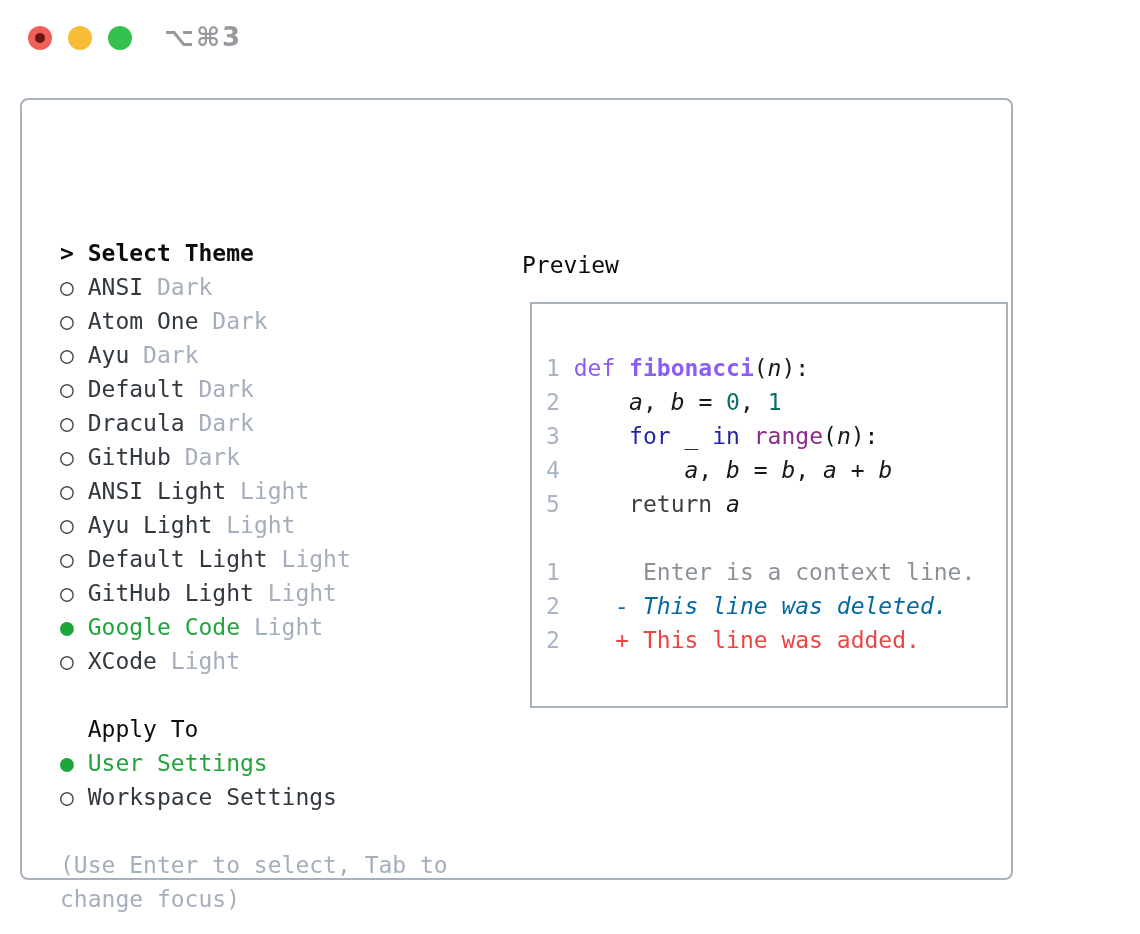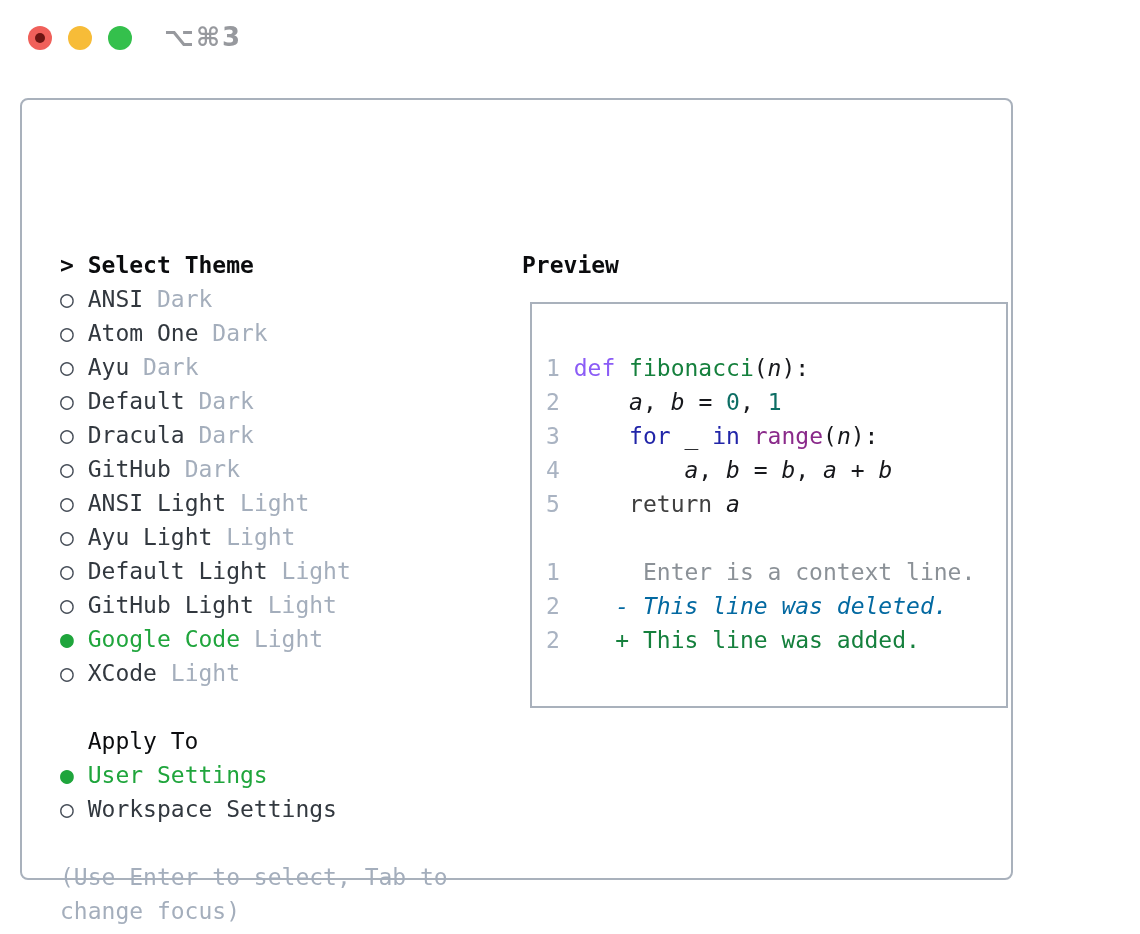--- a/index.html
+++ b/index.html
@@ -25,35 +25,35 @@
   }
   
   .panel {
     position:absolute; left:20px; top:98px; width:993px; height:782px;
     box-sizing:border-box; border:2px solid var(--border,#a9b1bc);
     border-radius:8px; background:#fff;
   }
   pre { margin:0; font-family:"DejaVu Sans Mono", monospace; }
   
   #leftcol {
-    position:absolute; left:38px; top:148px;
+    position:absolute; left:38px; top:136px;
     font-size:23px; line-height:34px; color:var(--item-name,#32383f);
   }
   .hdr { font-weight:bold; color:var(--header,#0b0c0e); }
   .hdr-plain { color:var(--header,#0b0c0e); }
   .marker { color:#4b525c; }
   .marker.sel { color:var(--selected-green,#1fa53c); }
   .sel-text { color:var(--selected-green,#1fa53c); }
   .tag { color:var(--muted,#a4aebc); }
   .help { color:var(--muted,#a4aebc); }
   
   .preview-label {
     position:absolute; left:500px; top:148px; line-height:34px;
     font-family:"DejaVu Sans Mono", monospace;
-    font-size:23px; font-weight:bold; color:var(--header,#0b0c0e);
+    font-size:23px; font-weight:normal; color:var(--header,#0b0c0e);
   }
   .preview-box {
     position:absolute; left:508px; top:202px; width:478px; height:406px;
     box-sizing:border-box; border:2px solid var(--border,#a9b1bc); background:#fff;
     padding:47px 0 0 14px; overflow:hidden;
   }
   #code { font-size:23px; line-height:34px; }
   .lnum { color:var(--line-number,#a9b3c2); }
 </style>
 </head>
@@ -82,24 +82,24 @@
 <span><span class="marker">○</span><span> XCode</span><span class="tag"> Light</span></span>
 
 <span class="hdr-plain">  Apply To</span>
 <span><span class="marker sel">●</span><span class="sel-text"> User Settings</span></span>
 <span><span class="marker">○</span><span> Workspace Settings</span></span>
 
 <span class="help">(Use Enter to select, Tab to
 change focus)</span></pre>
   <span class="preview-label">Preview</span>
   <div class="preview-box">
-    <pre id="code"><span><span class="lnum">1</span> <span style="color: #8b5cf6;">def </span><span style="color: #15803d;">fibonacci</span><span style="color: rgb(23, 24, 28);">(</span><span style="color: rgb(23, 24, 28); font-style: italic;">n</span><span style="color: rgb(23, 24, 28);">):</span></span>
+    <pre id="code"><span><span class="lnum">1</span> <span style="color: #8b5cf6;">def </span><span style="color: #8b5cf6; font-weight: bold;">fibonacci</span><span style="color: rgb(23, 24, 28);">(</span><span style="color: rgb(23, 24, 28); font-style: italic;">n</span><span style="color: rgb(23, 24, 28);">):</span></span>
 <span><span class="lnum">2</span> <span style="color: rgb(23, 24, 28);">    </span><span style="color: rgb(23, 24, 28); font-style: italic;">a</span><span style="color: rgb(23, 24, 28);">, </span><span style="color: rgb(23, 24, 28); font-style: italic;">b</span><span style="color: rgb(23, 24, 28);"> = </span><span style="color: rgb(13, 110, 100);">0</span><span style="color: rgb(23, 24, 28);">, </span><span style="color: rgb(13, 110, 100);">1</span></span>
 <span><span class="lnum">3</span> <span style="color: rgb(23, 24, 28);">    </span><span style="color: rgb(33, 37, 168);">for</span><span style="color: rgb(23, 24, 28);"> _ </span><span style="color: rgb(33, 37, 168);">in</span><span style="color: rgb(23, 24, 28);"> </span><span style="color: rgb(138, 42, 138);">range</span><span style="color: rgb(23, 24, 28);">(</span><span style="color: rgb(23, 24, 28); font-style: italic;">n</span><span style="color: rgb(23, 24, 28);">):</span></span>
 <span><span class="lnum">4</span> <span style="color: rgb(23, 24, 28);">        </span><span style="color: rgb(23, 24, 28); font-style: italic;">a</span><span style="color: rgb(23, 24, 28);">, </span><span style="color: rgb(23, 24, 28); font-style: italic;">b</span><span style="color: rgb(23, 24, 28);"> = </span><span style="color: rgb(23, 24, 28); font-style: italic;">b</span><span style="color: rgb(23, 24, 28);">, </span><span style="color: rgb(23, 24, 28); font-style: italic;">a</span><span style="color: rgb(23, 24, 28);"> + </span><span style="color: rgb(23, 24, 28); font-style: italic;">b</span></span>
 <span><span class="lnum">5</span> <span style="color: rgb(23, 24, 28);">    </span><span style="color: #404040;">return</span><span style="color: rgb(23, 24, 28);"> </span><span style="color: rgb(23, 24, 28); font-style: italic;">a</span></span>
 <span></span>
 <span><span class="lnum">1</span> <span style="color: rgb(139, 145, 151);">     Enter is a context line.</span></span>
 <span><span class="lnum">2</span> <span style="color: #0369a1; font-style: italic;">   - This line was deleted.</span></span>
-<span><span class="lnum">2</span> <span style="color: #15803d;">   + This line was added.</span></span>
+<span><span class="lnum">2</span> <span style="color: #ef4444;">   + This line was added.</span></span>
 </pre>
   </div>
 </div>
 
 </body></html>

